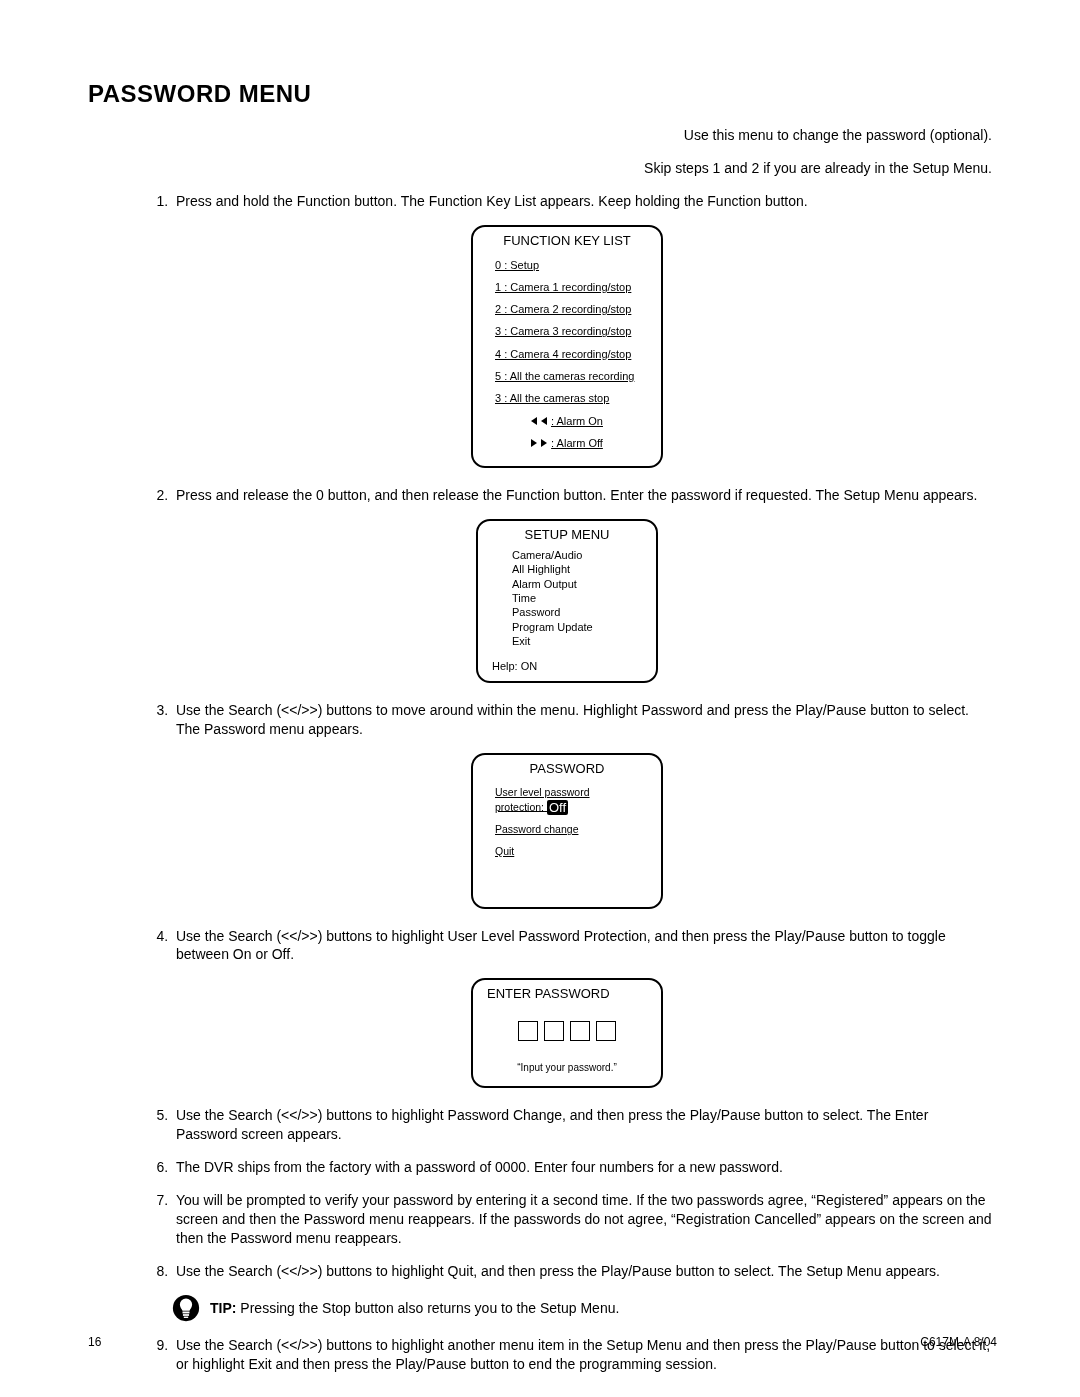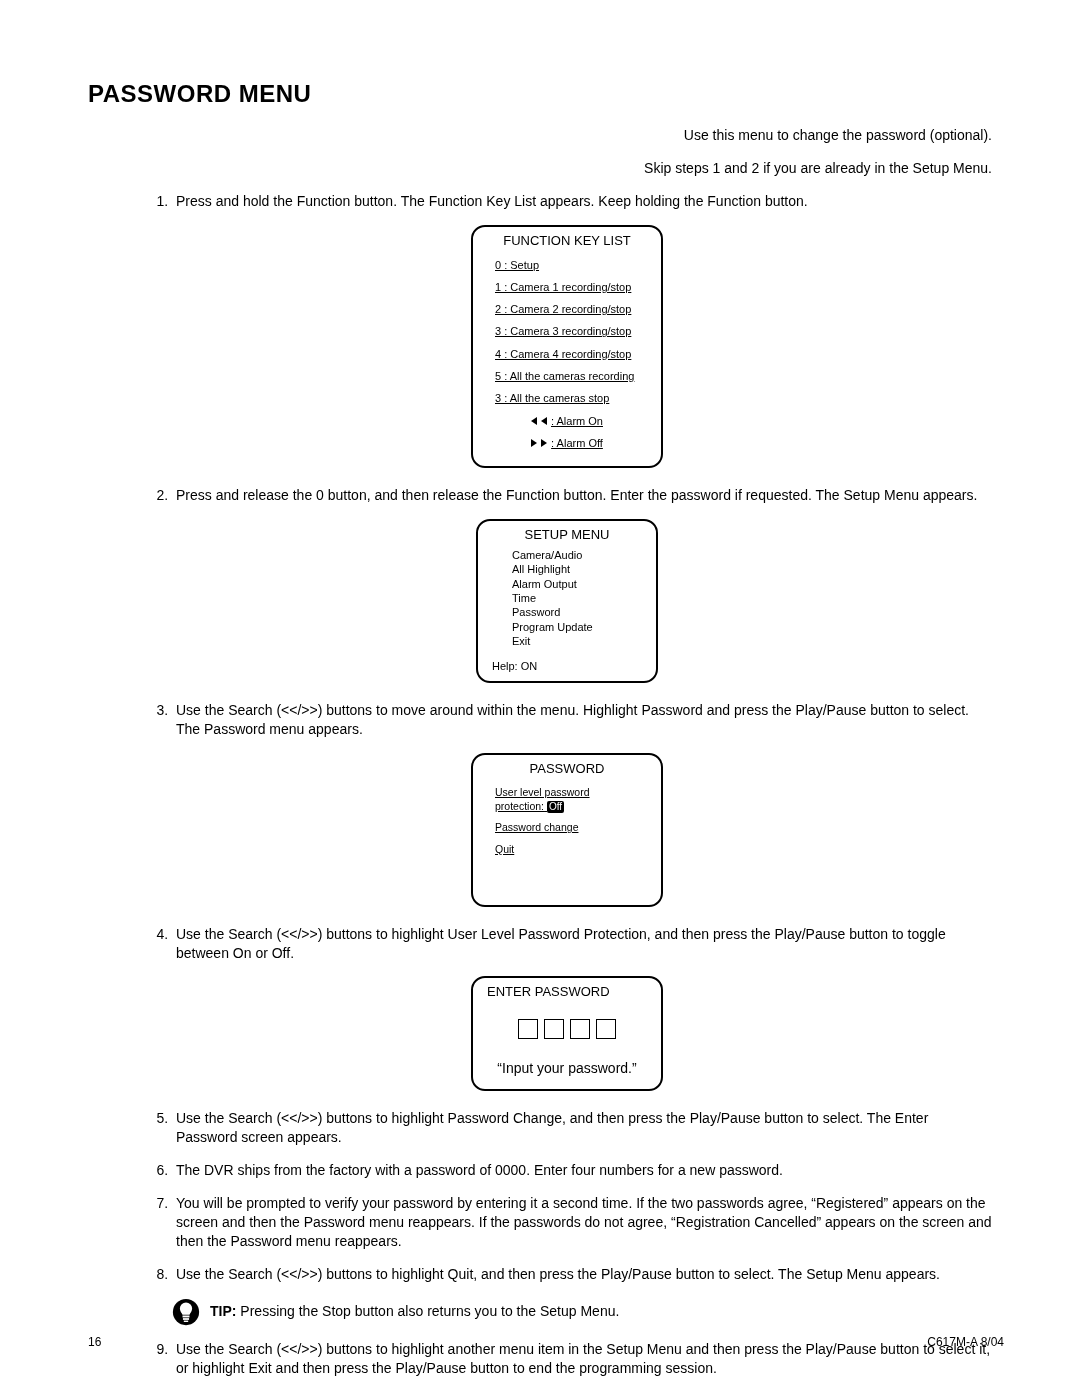--- a/index.html
+++ b/index.html
@@ -75,54 +75,54 @@
   .tri-left { border-right: 6px solid #000; }
   .tri-right { border-left: 6px solid #000; }
   .setup-items { margin-left: 20px; }
   .help-line { margin-top: 11px; }
   .pwd .menu-items { margin-top: 6px; }
   .pwd .row { margin-bottom: 6px; }
   .off-badge {
     display: inline-block;
     background: #000;
     color: #fff;
-    font-size: 10px;
+    font-size: 13px;
     padding: 0 2px;
     border-radius: 2px;
     vertical-align: middle;
     line-height: 1.2;
   }
   .pw-boxes {
     display: flex;
     justify-content: center;
     gap: 6px;
     margin: 18px 0 20px 0;
   }
   .pw-boxes span {
     display: inline-block;
     width: 18px; height: 18px;
     border: 1.5px solid #000;
   }
-  .input-msg { font-size: 14px; }
+  .input-msg { font-size: 10px; }
   .tip-row {
     display: flex;
     align-items: center;
     gap: 10px;
     margin: 8px 0 14px 0;
   }
   .bulb-icon {
     width: 28px;
     height: 28px;
     flex: 0 0 28px;
   }
   .footer {
     position: absolute;
     bottom: 48px;
     left: 88px;
-    right: 76px;
+    right: 83px;
     display: flex;
     justify-content: space-between;
     font-size: 12px;
   }
 </style>
 </head>
 <body>
 
 <div class="page">
   <h1>PASSWORD MENU</h1>

